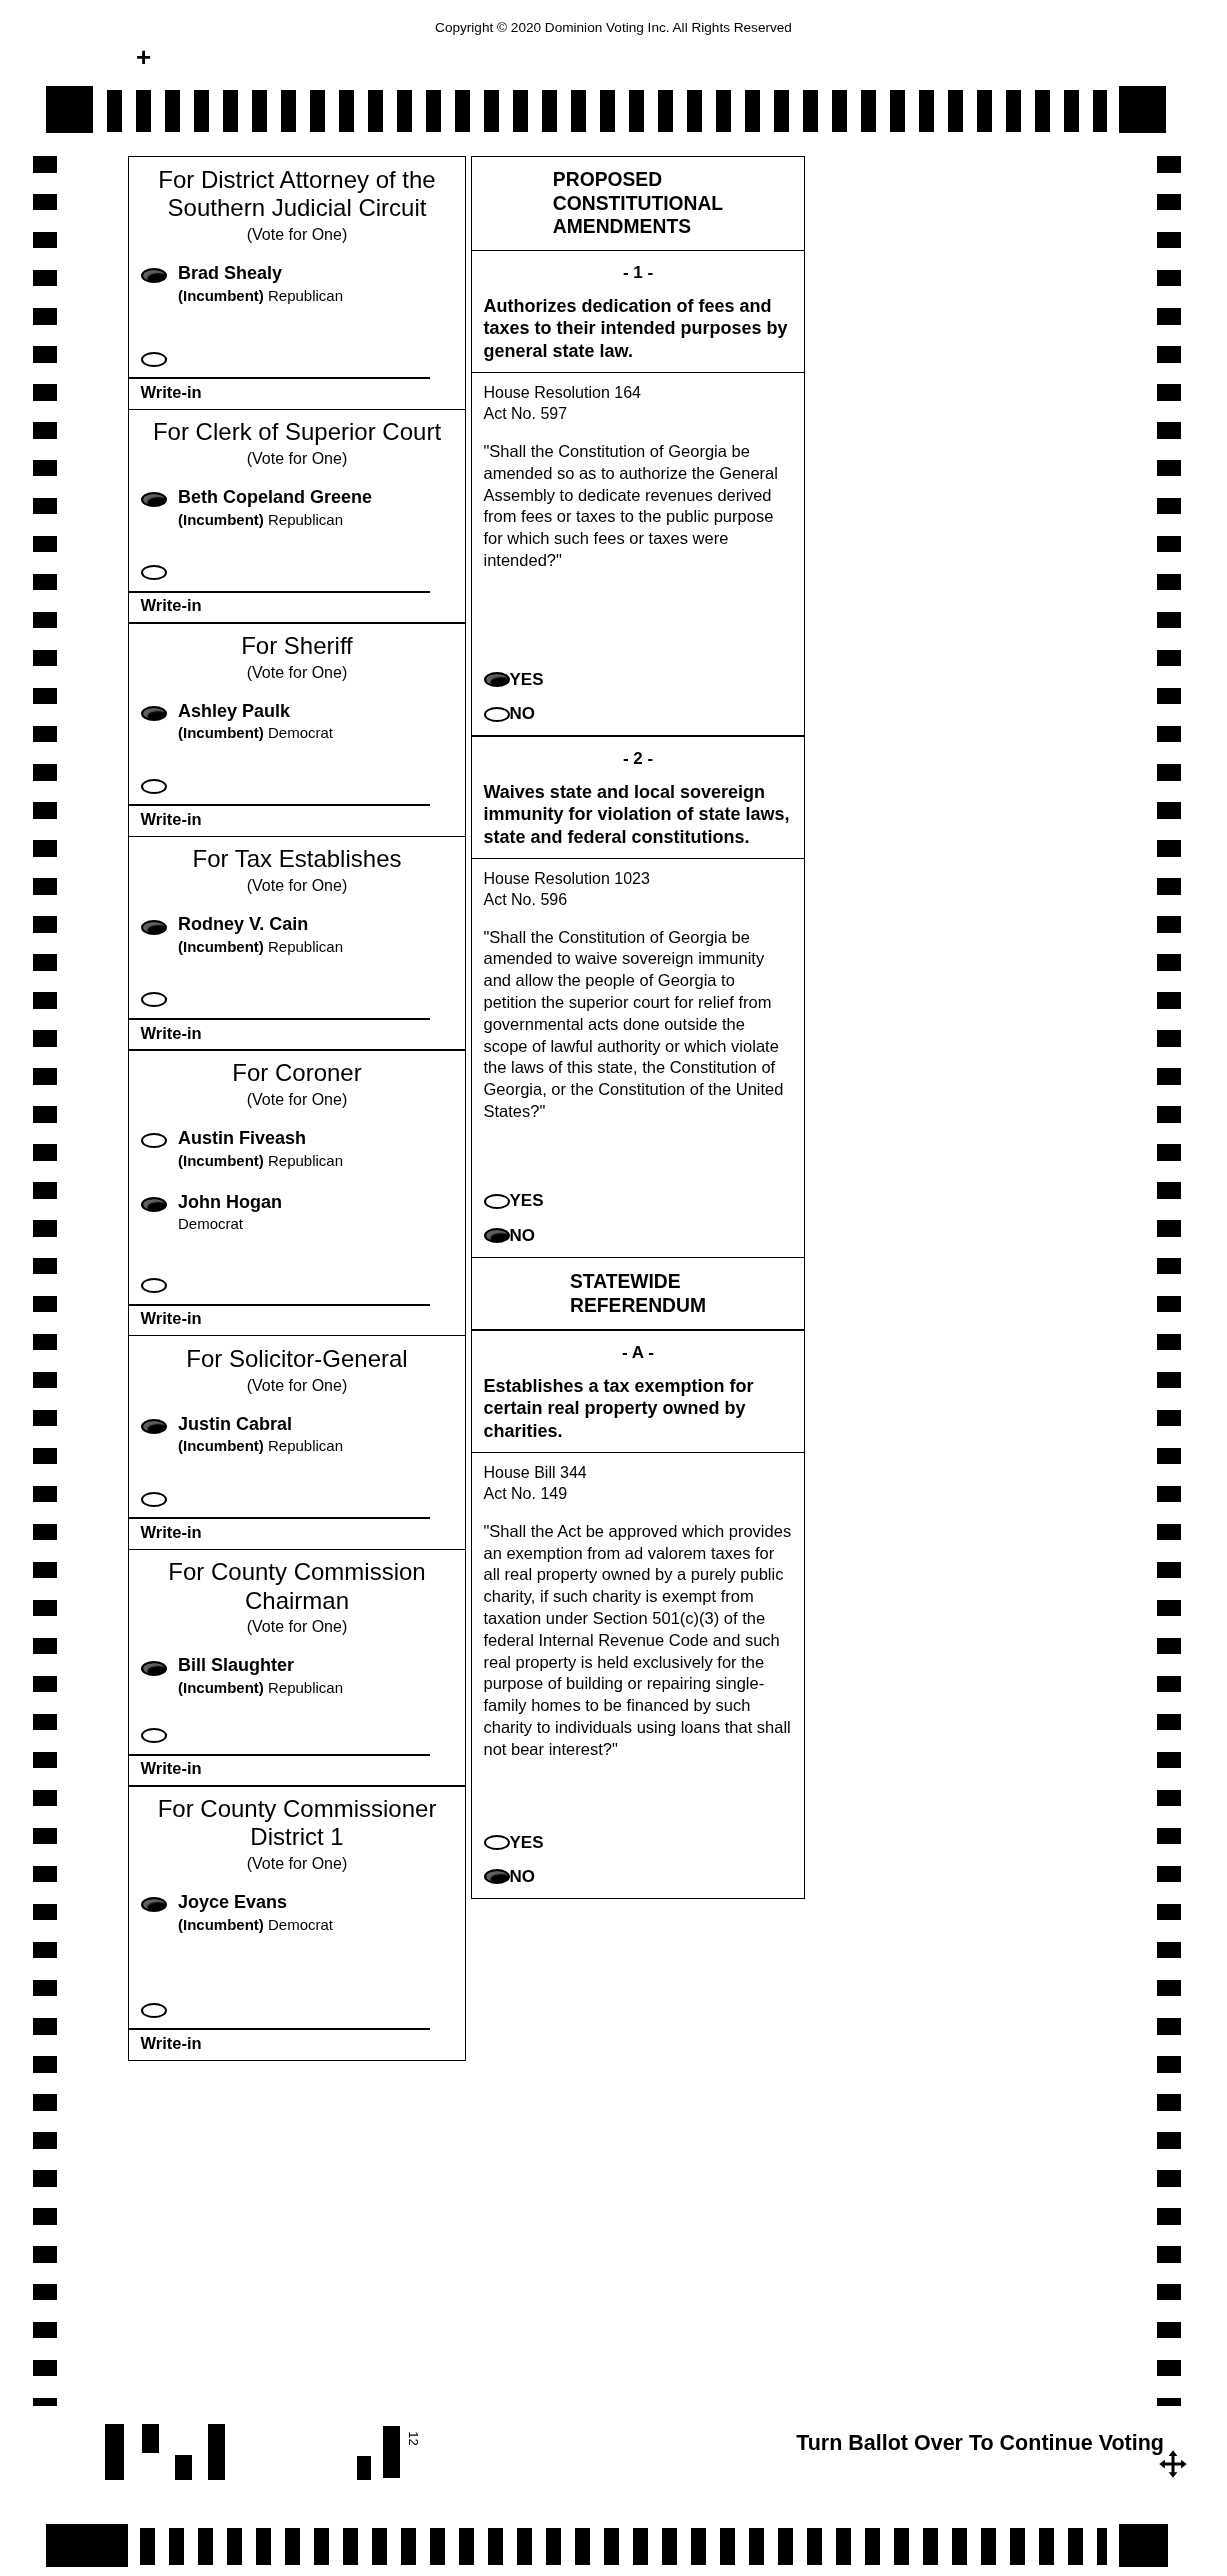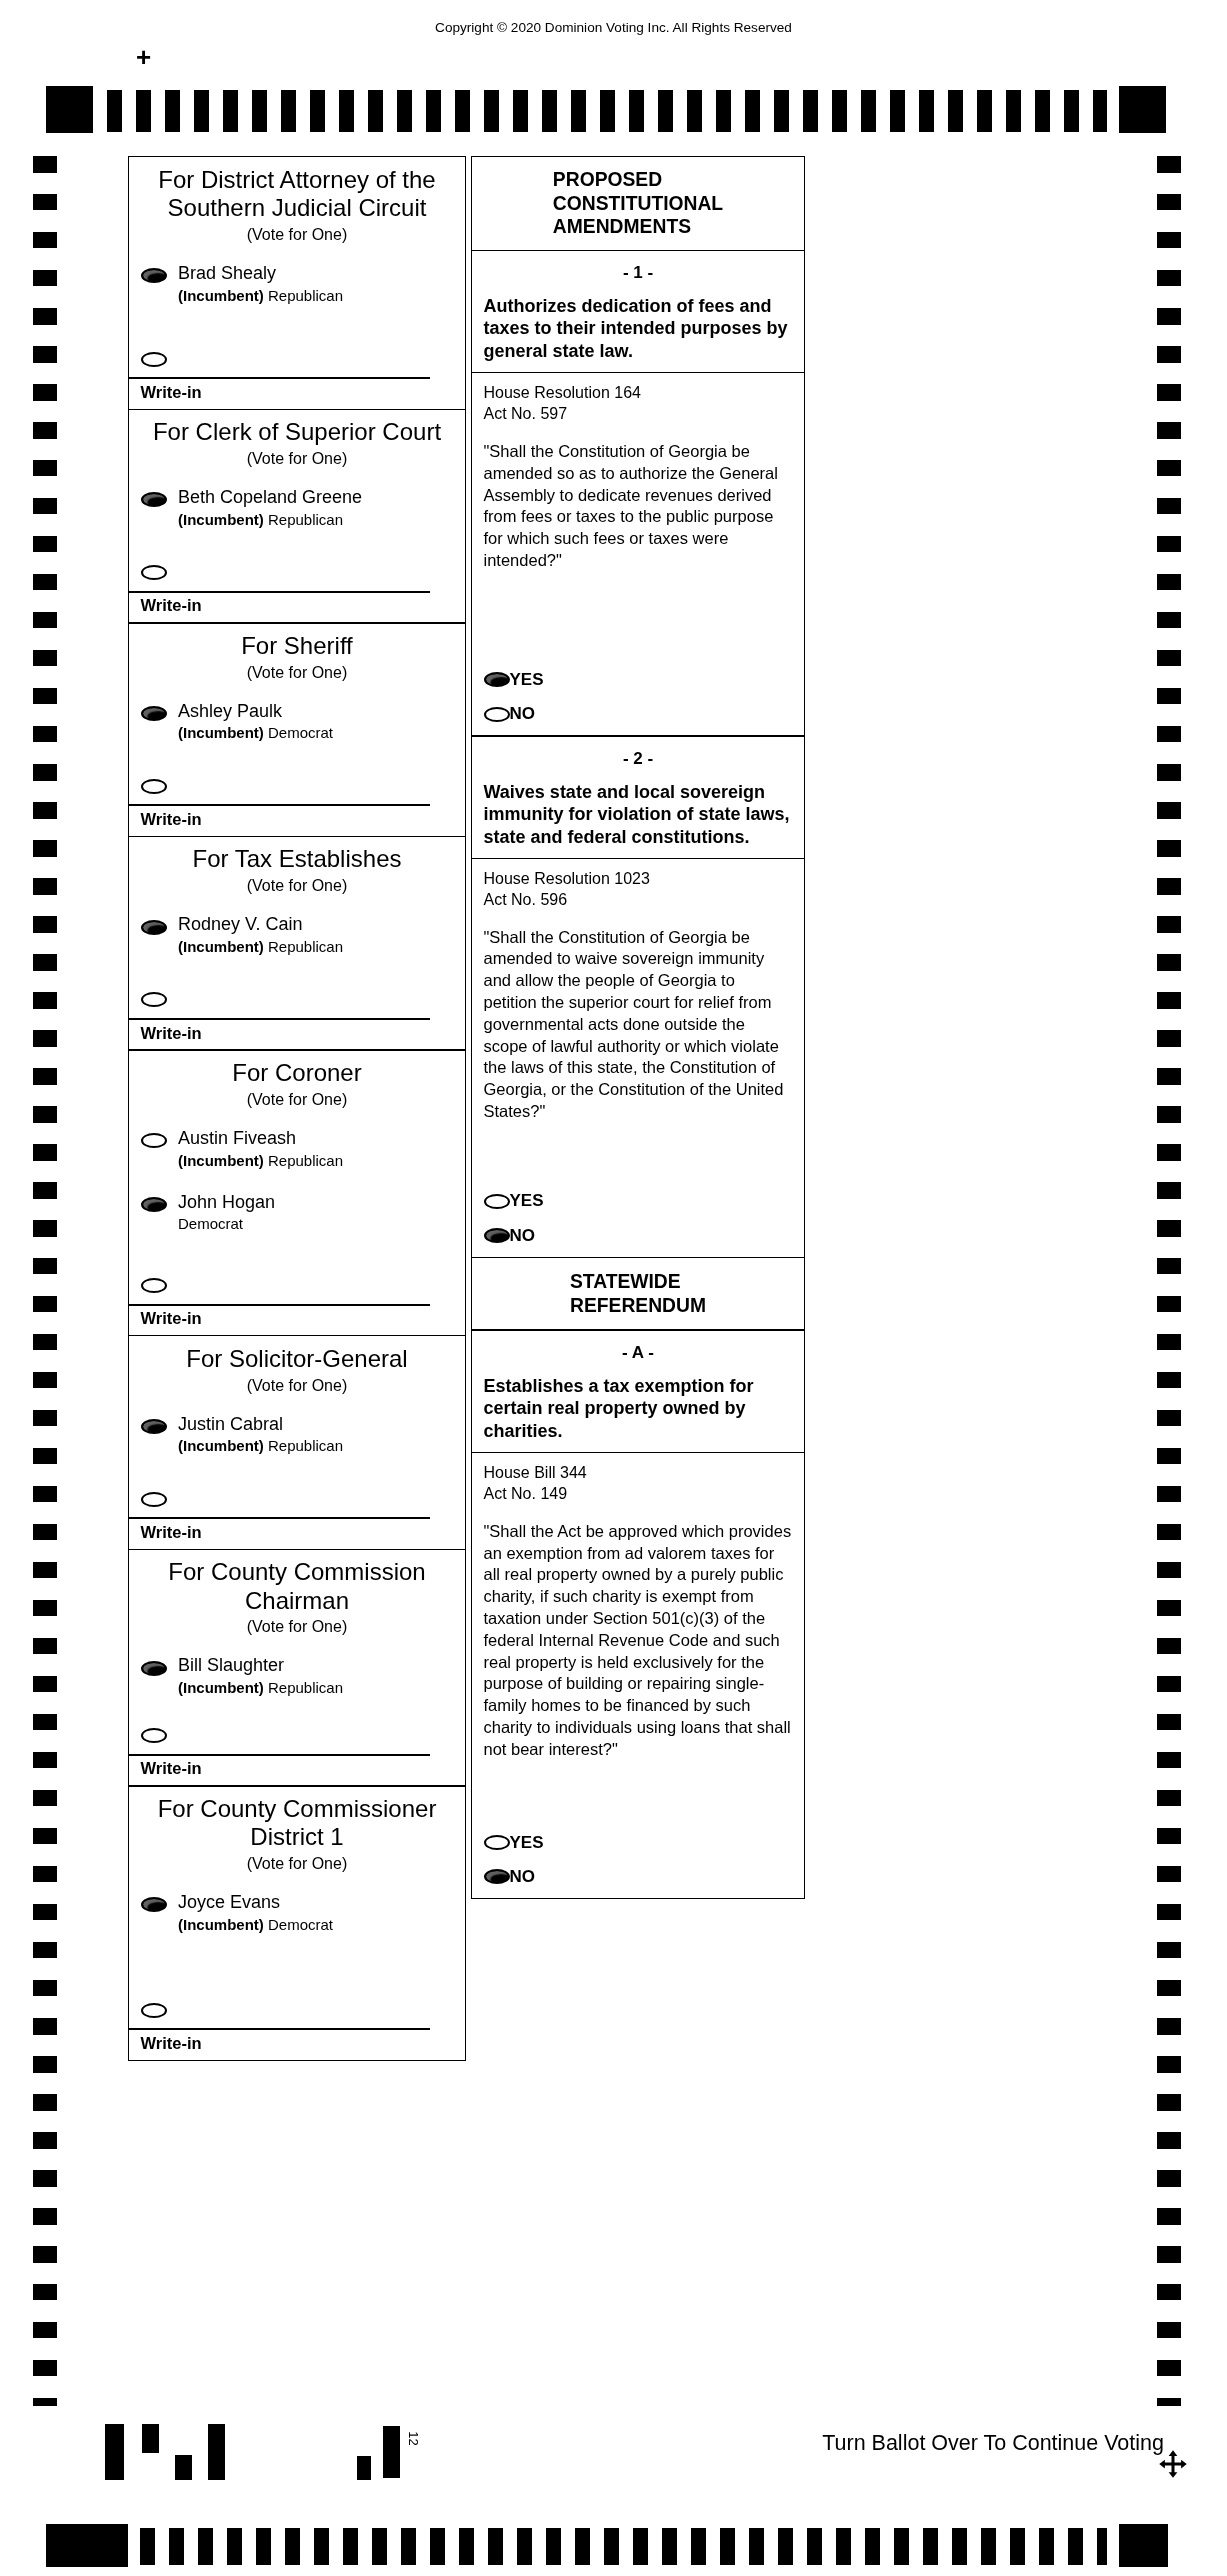--- a/index.html
+++ b/index.html
@@ -22,21 +22,21 @@
            padding:8.6px 11.5px 7.2px;box-sizing:border-box;overflow:hidden}
   .contest + .contest{margin-top:-1.4px}
   .c-title{font-size:24px;font-weight:normal;text-align:center;white-space:pre-line;line-height:1.18;margin:0}
   .c-vfo{font-size:16px;text-align:center;margin-top:3.6px}
   .cand{display:flex;gap:11.5px;margin-top:20px;align-items:flex-start}
   .cand + .cand{margin-top:24px}
   .oval{display:inline-block;width:26px;height:15px;border:2.1px solid #000;border-radius:50%;
         background:#fff;flex:0 0 auto;box-sizing:border-box}
   .oval.filled{background:#000;box-shadow:inset 4.3px 2.9px 1.4px rgba(255,255,255,.38)}
   .cand .oval{margin-top:4.3px}
-  .c-name{font-size:18px;font-weight:normal;line-height:1.1}
+  .c-name{font-size:18px;font-weight:bold;line-height:1.1}
   .c-detail{font-size:15px;margin-top:2.9px}
   .c-detail b{font-weight:bold}
   .spacer{flex:1}
   .writein-row{margin-top:5.7px}
   .writein-rule{border-top:2.1px solid #000;height:0;margin:8.6px 24px 3.6px -11.5px}
   .writein-label{font-size:16.5px;font-weight:bold}
 
   .m-head{border:1.4px solid #000;display:flex;align-items:center;justify-content:center;
           text-align:left;box-sizing:border-box;overflow:hidden}
   .m-head h2{font-size:19.3px;font-weight:bold;white-space:pre-line;line-height:1.22;margin:0}
@@ -44,21 +44,21 @@
            padding:7.2px 11.5px 11.5px;box-sizing:border-box;overflow:hidden}
   .col-right section + section{margin-top:-1.4px}
   .m-num{font-size:17px;font-weight:bold;text-align:center;margin:5.7px 0 11.5px}
   .m-summary{font-size:18px;font-weight:bold;line-height:1.25;margin:0 -11.5px;
              padding:0 11.5px 10px 11.5px;border-bottom:1.4px solid #000}
   .m-act{font-size:16px;white-space:pre-line;line-height:1.3;margin-top:10px}
   .m-question{font-size:16.5px;line-height:1.32;margin-top:16px}
   .choice{display:flex;align-items:center;margin-top:14.3px}
   .choice-label{font-size:17px;font-weight:bold}
 
-  .turn-over{position:absolute;top:2431px;right:63px;font-size:21.5px;font-weight:normal}
+  .turn-over{position:absolute;top:2431px;right:63px;font-size:21.5px;font-weight:bold}
   .stub-code{position:absolute;left:406px;top:2431px;font-size:13px;transform:rotate(90deg)}
   .cross-mark{position:absolute;left:1158px;top:2449px;width:30px;height:30px}
 </style>
 </head>
 <body>
 
 <div class="copyright">Copyright © 2020 Dominion Voting Inc. All Rights Reserved</div>
 <div class="plus-mark">+</div>
 
 <div class="block" style="left:46px;top:86px;width:47px;height:47px"></div>

